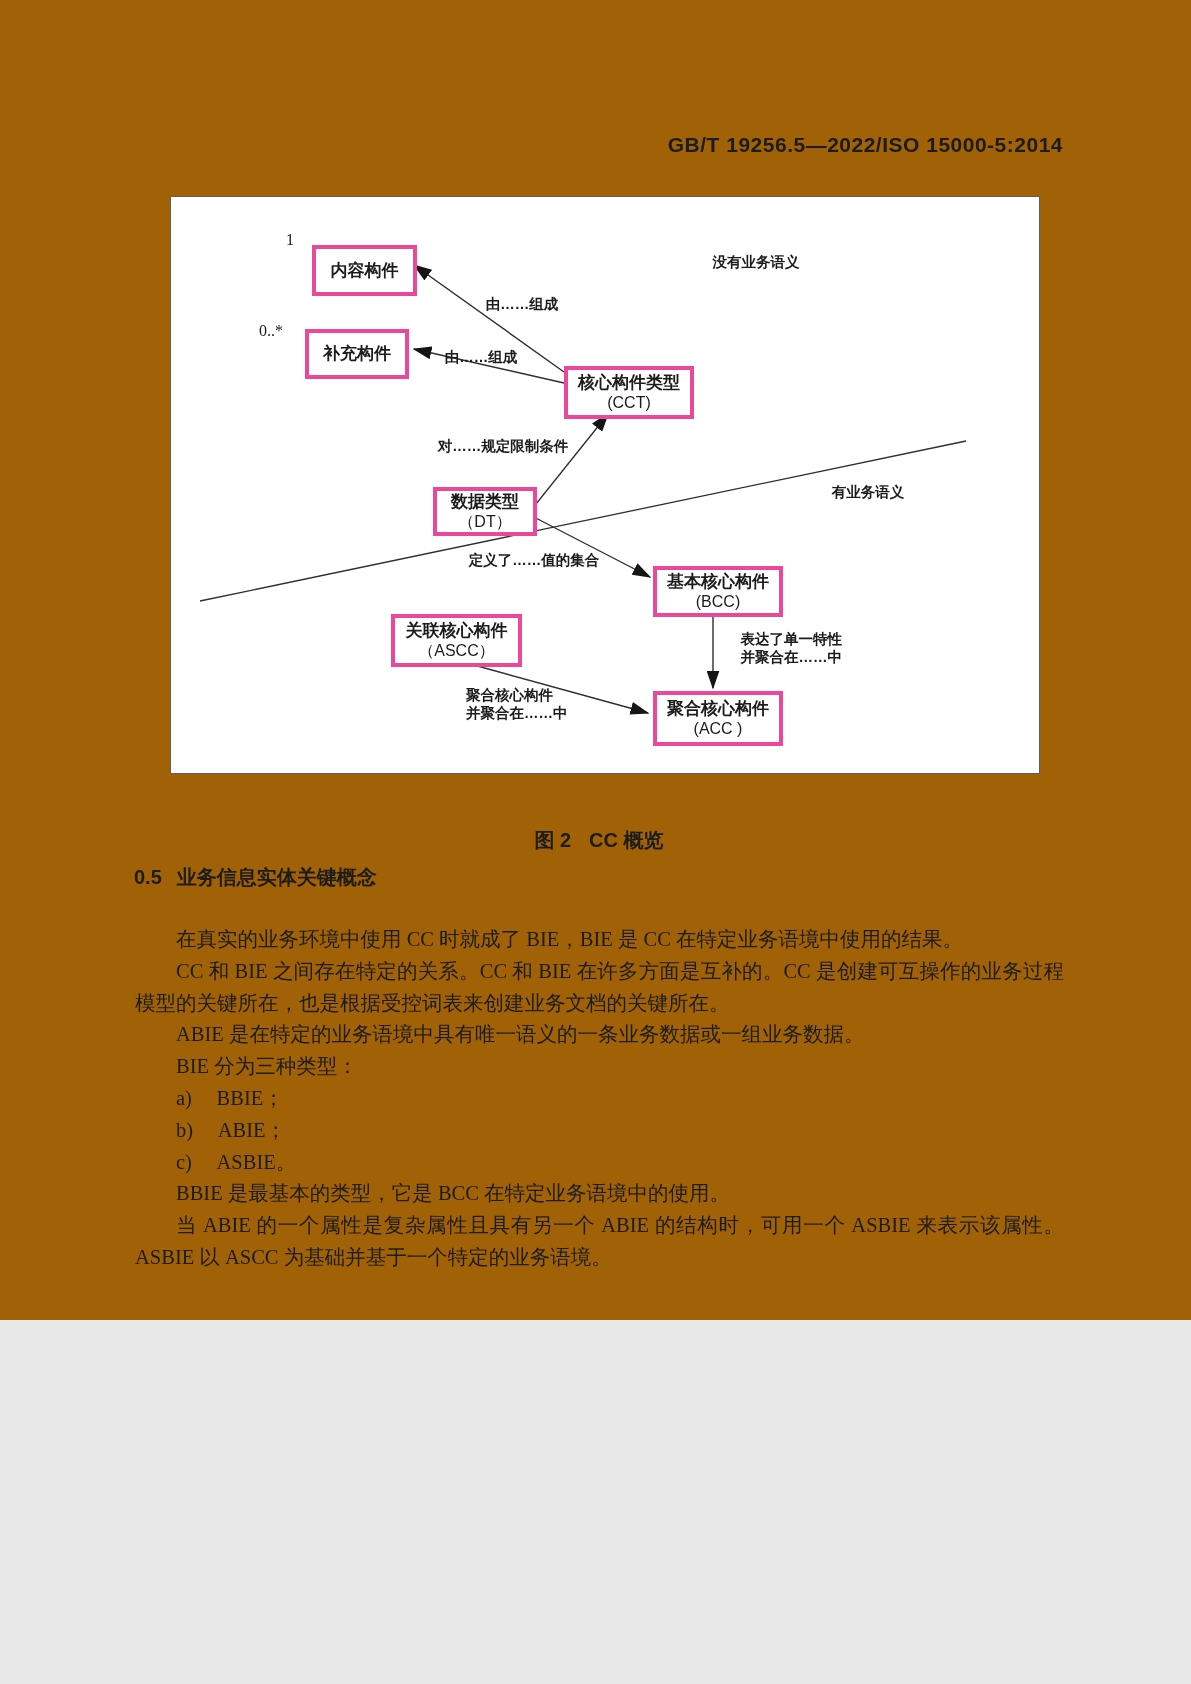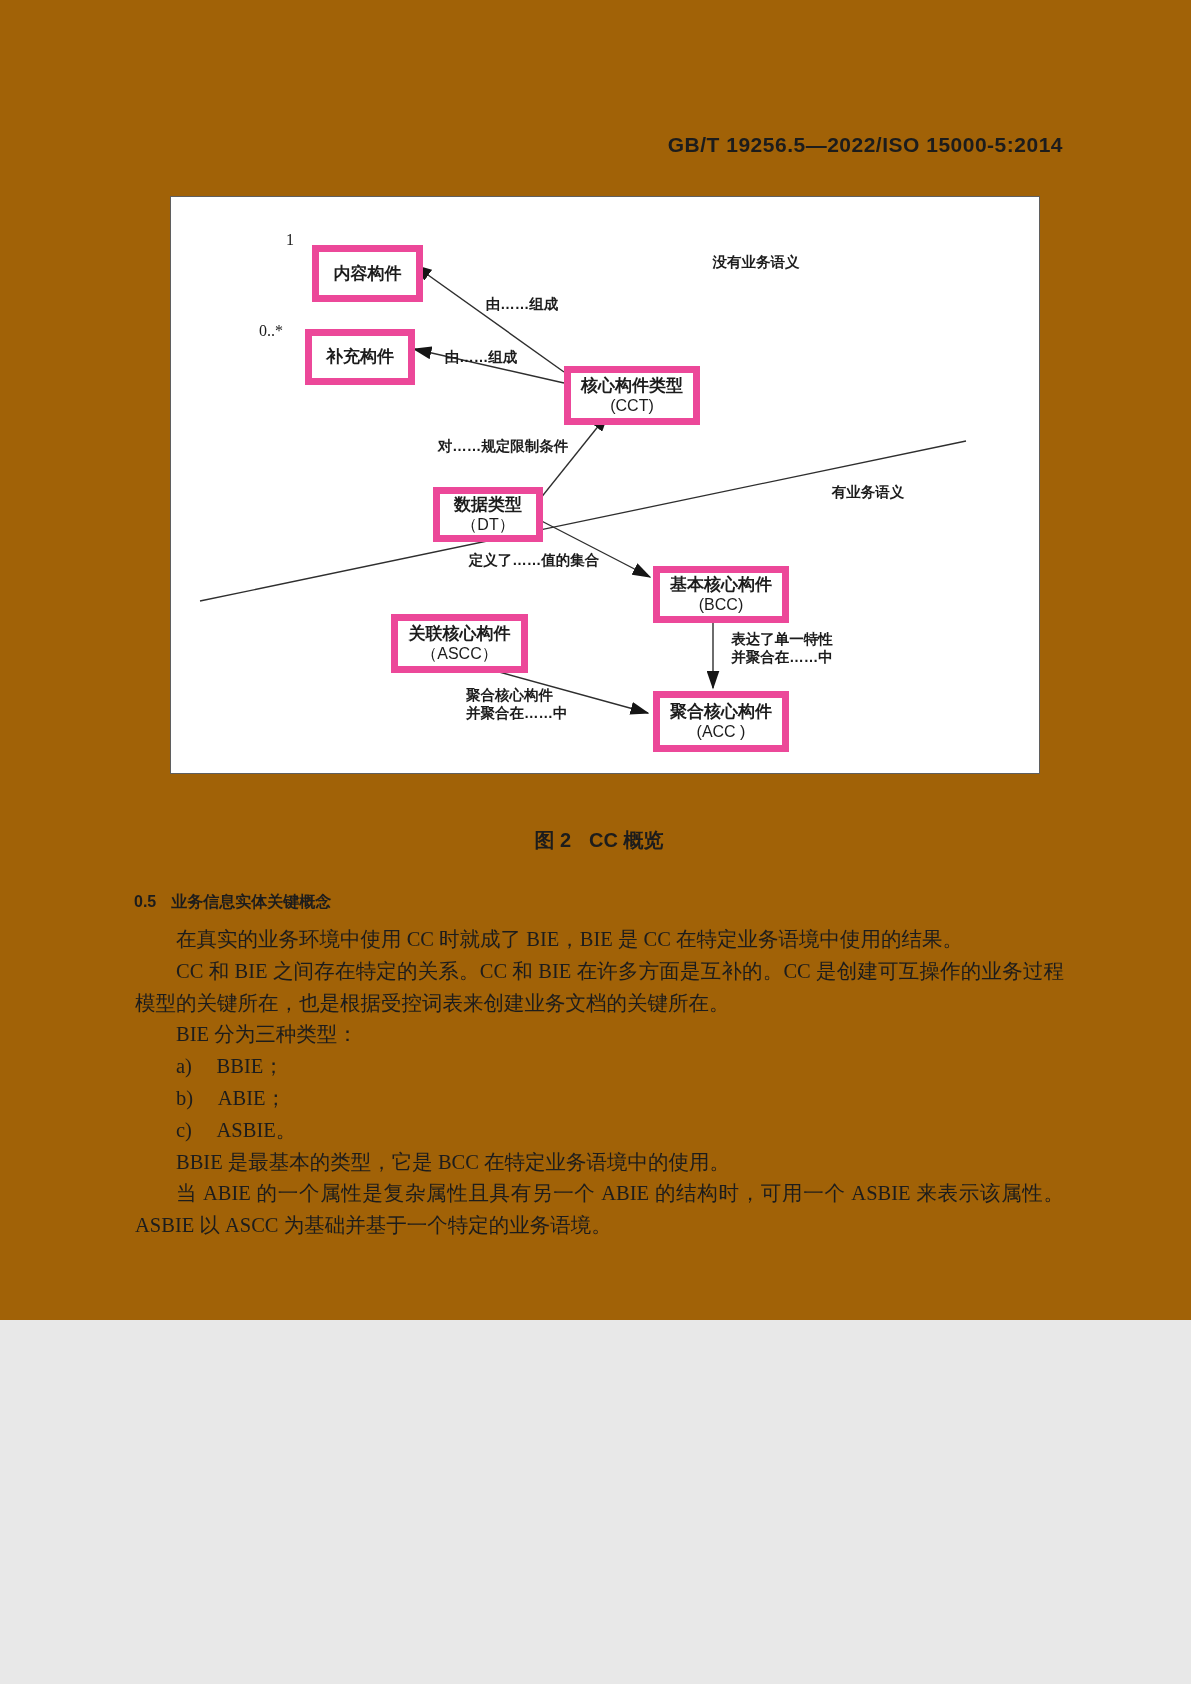--- a/index.html
+++ b/index.html
@@ -8,21 +8,21 @@
   
   .doc-header{position:absolute;top:133px;right:128px;
     font-family:"Liberation Sans","DejaVu Sans",sans-serif;
     font-size:21px;font-weight:700;letter-spacing:.5px;white-space:nowrap;}
 
   
   .fig{position:absolute;left:170px;top:196px;width:868px;height:576px;
     border:1px solid #5f5f5f;background:#fff;}
   .fig svg{position:absolute;left:0;top:0;}
 
-  .fbox{position:absolute;border:7px solid #ec4899;background:#fff;
+  .fbox{position:absolute;border:4px solid #ec4899;background:#fff;
     display:flex;flex-direction:column;align-items:center;justify-content:center;
     font-family:"Liberation Sans","DejaVu Sans",sans-serif;
     font-size:17px;line-height:20px;font-weight:600;text-align:center;white-space:nowrap;}
   .fbox .abbr{font-size:16px;font-weight:500;}
 
   .box-content{left:141px;top:48px;width:97px;height:43px;}
   .box-supp{left:134px;top:132px;width:96px;height:42px;font-family:Liberation Serif, serif;}
   .box-cct{left:393px;top:169px;width:122px;height:45px;}
   .box-dt{left:262px;top:290px;width:96px;height:41px;}
   .box-bcc{left:482px;top:369px;width:122px;height:43px;}
@@ -35,29 +35,29 @@
     font-size:16px;font-weight:400;}
 
   .lbl-one{left:115px;top:34px;}
   .lbl-many{left:88px;top:125px;}
   .lbl-no-sem{left:525px;top:56px;width:120px;}
   .lbl-with-sem{left:637px;top:286px;width:120px;}
   .lbl-comp1{left:291px;top:98px;width:120px;}
   .lbl-comp2{left:250px;top:151px;width:120px;}
   .lbl-constr{left:262px;top:240px;width:140px;}
   .lbl-defines{left:293px;top:354px;width:140px;}
-  .lbl-single{left:551px;top:433px;width:120px;text-align:center;line-height:18px;}
+  .lbl-single{left:551px;top:433px;width:120px;text-align:right;line-height:18px;}
   .lbl-compound{left:295px;top:489px;width:120px;text-align:left;line-height:18px;}
 
   .fig-caption{position:absolute;left:135px;top:827px;width:928px;text-align:center;
     font-family:"Liberation Sans","DejaVu Sans",sans-serif;font-size:20px;font-weight:700;}
   .fig-caption .cap-gap{display:inline-block;width:18px;}
 
-  .section-heading{position:absolute;left:134px;top:892px;
-    font-family:"Liberation Sans","DejaVu Sans",sans-serif;font-size:16px;font-weight:700;}
+  .section-heading{position:absolute;left:134px;top:864px;
+    font-family:"Liberation Sans","DejaVu Sans",sans-serif;font-size:20px;font-weight:700;}
   .section-heading .sec-no{margin-right:15px;}
 
   .bodytext{position:absolute;left:135px;top:924px;width:929px;
     font-family:"Liberation Serif","DejaVu Serif",serif;
     font-size:20.5px;line-height:31.8px;text-align:justify;}
   .bodytext p{margin:0;text-indent:2em;}
   .bodytext p.li .mk{margin-right:1.2em;}
 
   .page-number{position:absolute;left:1024px;top:1542px;
     font-family:"Liberation Serif","DejaVu Serif",serif;font-size:20px;}
@@ -146,20 +146,21 @@
     <span>图 2</span><span class="cap-gap"></span><span>CC 概览</span>
   </div>
 
   <div class="section-heading">
     <span class="sec-no">0.5</span><span>业务信息实体关键概念</span>
   </div>
 
   <div class="bodytext">
     <p>在真实的业务环境中使用 CC 时就成了 BIE，BIE 是 CC 在特定业务语境中使用的结果。</p>
     <p>CC 和 BIE 之间存在特定的关系。CC 和 BIE 在许多方面是互补的。CC 是创建可互操作的业务过程模型的关键所在，也是根据受控词表来创建业务文档的关键所在。</p>
+    <p>ABIE 是在特定的业务语境中具有唯一语义的一条业务数据或一组业务数据。</p>
     <p>BIE 分为三种类型：</p>
     <p class="li"><span class="mk">a)</span><span>BBIE；</span></p>
     <p class="li"><span class="mk">b)</span><span>ABIE；</span></p>
     <p class="li"><span class="mk">c)</span><span>ASBIE。</span></p>
     <p>BBIE 是最基本的类型，它是 BCC 在特定业务语境中的使用。</p>
     <p>当 ABIE 的一个属性是复杂属性且具有另一个 ABIE 的结构时，可用一个 ASBIE 来表示该属性。ASBIE 以 ASCC 为基础并基于一个特定的业务语境。</p>
   </div>
 
   <div class="page-number">V</div>
 

